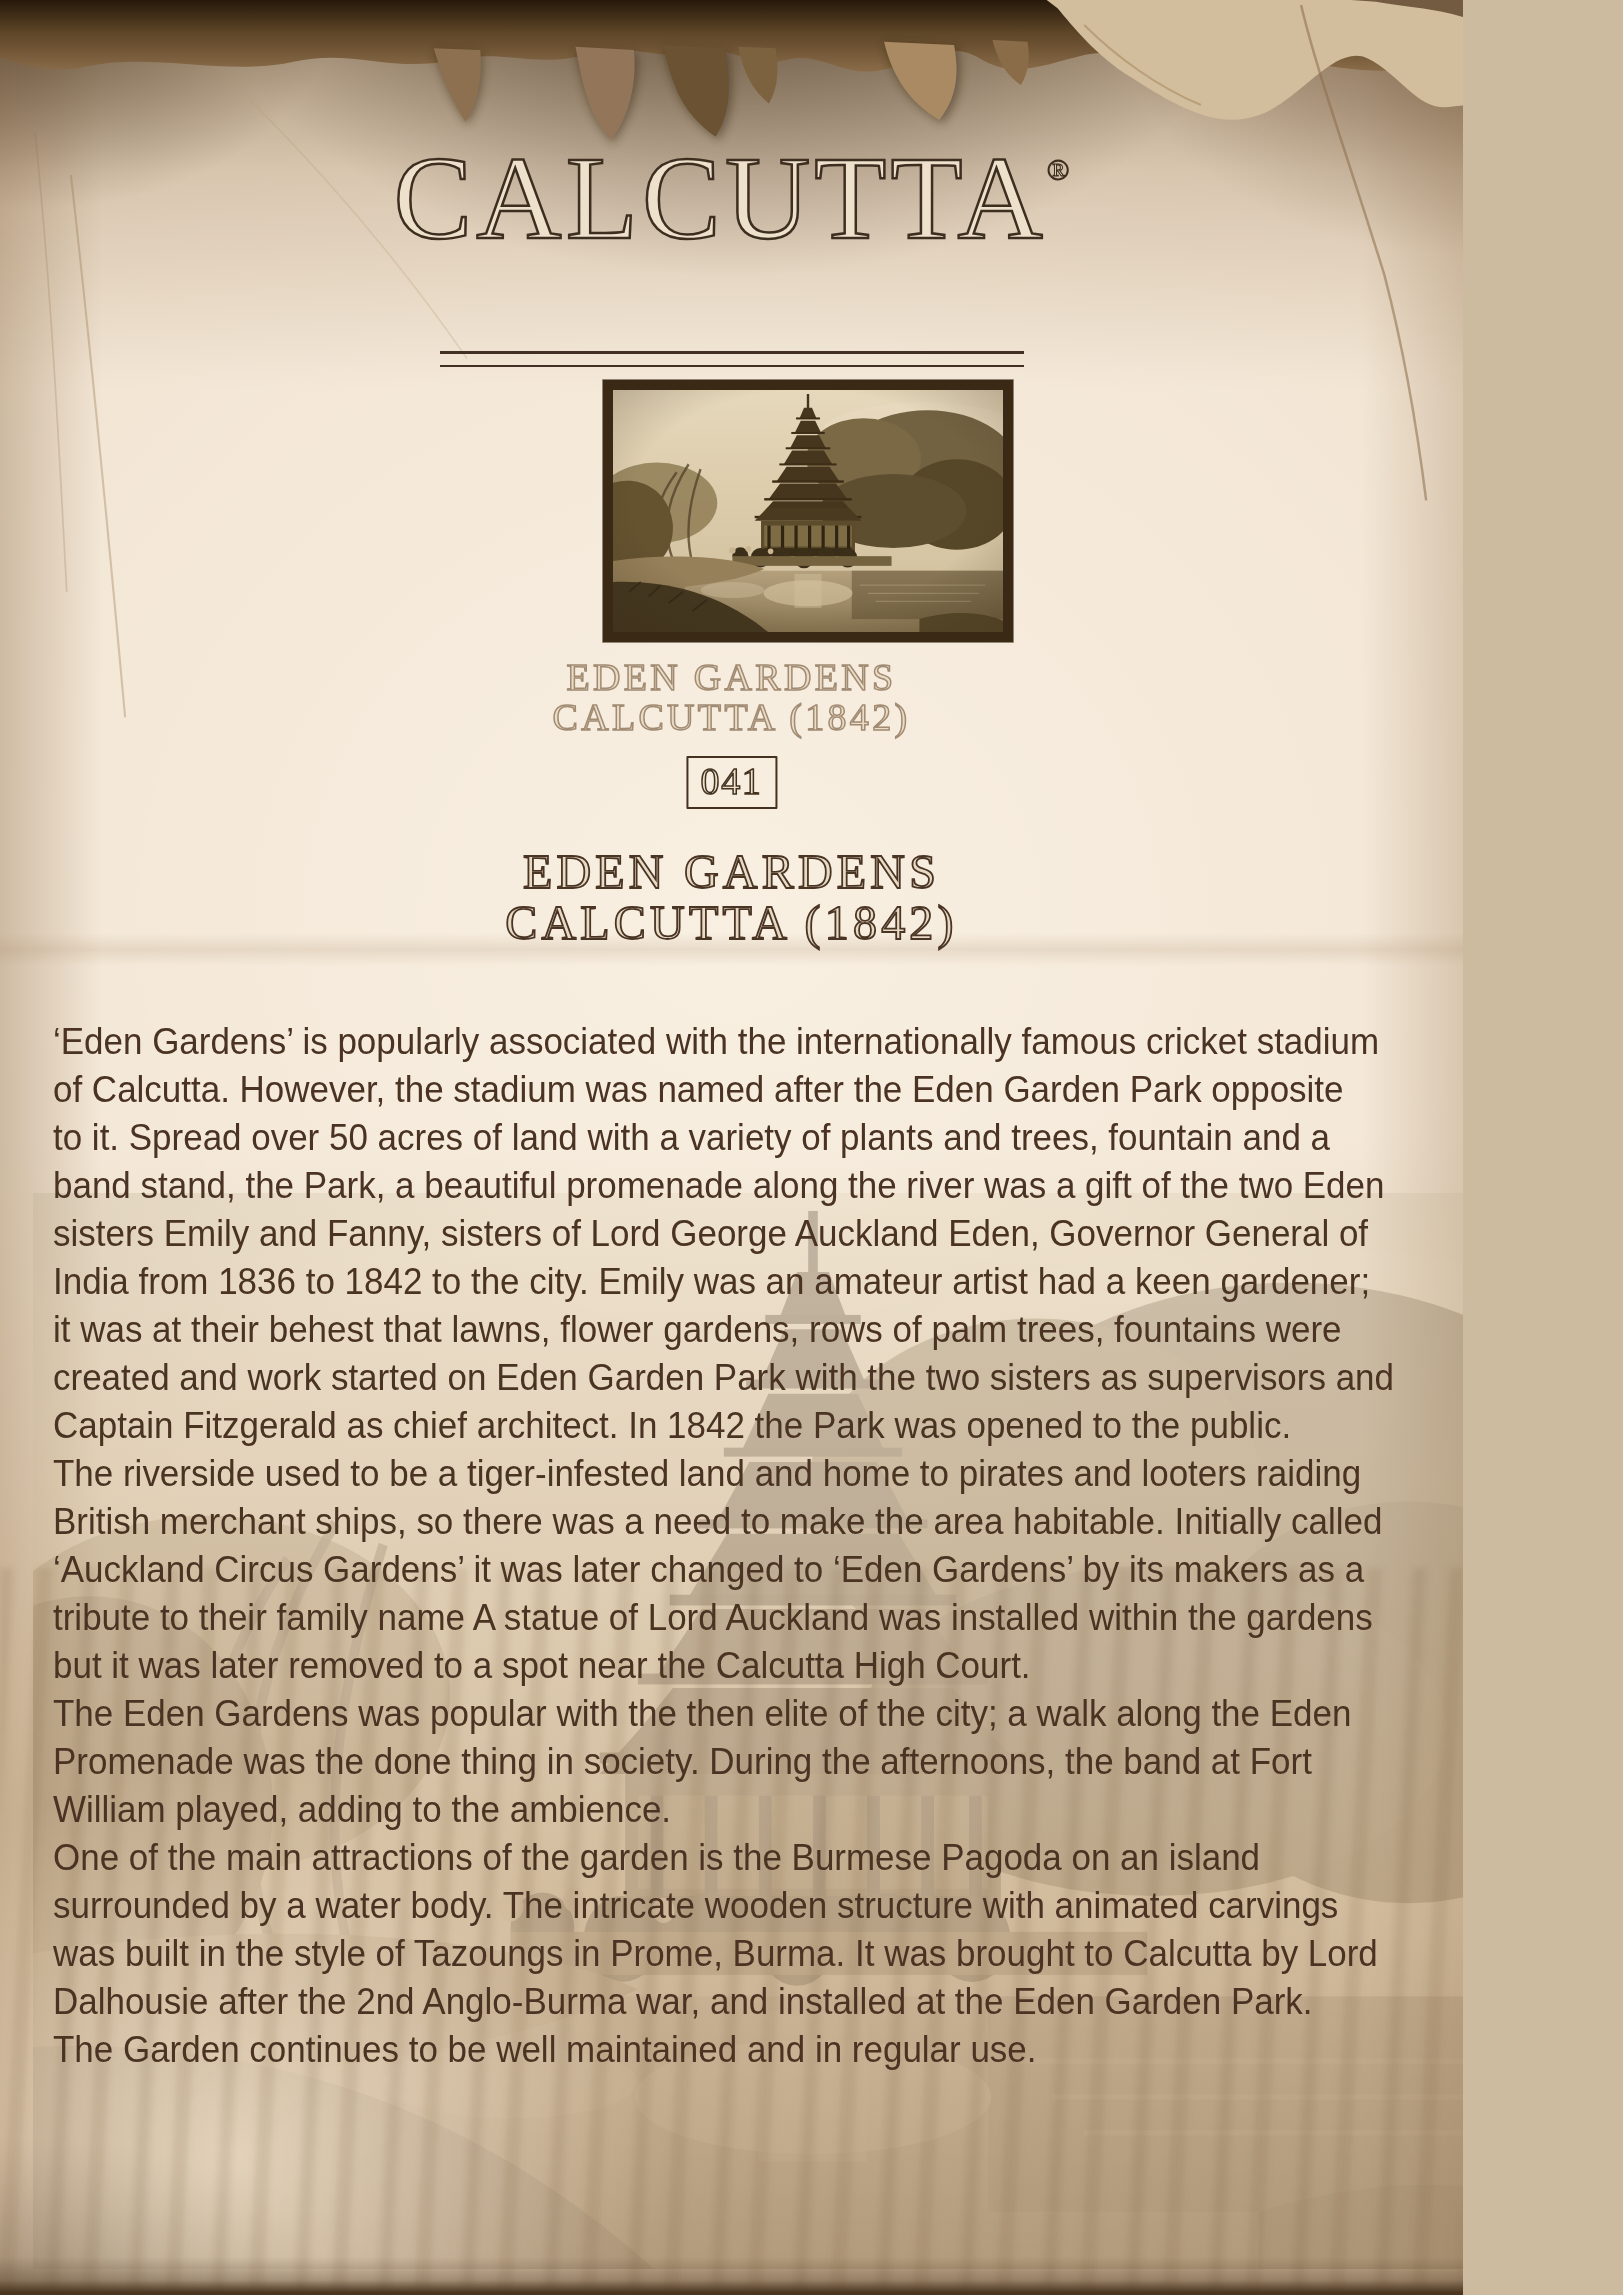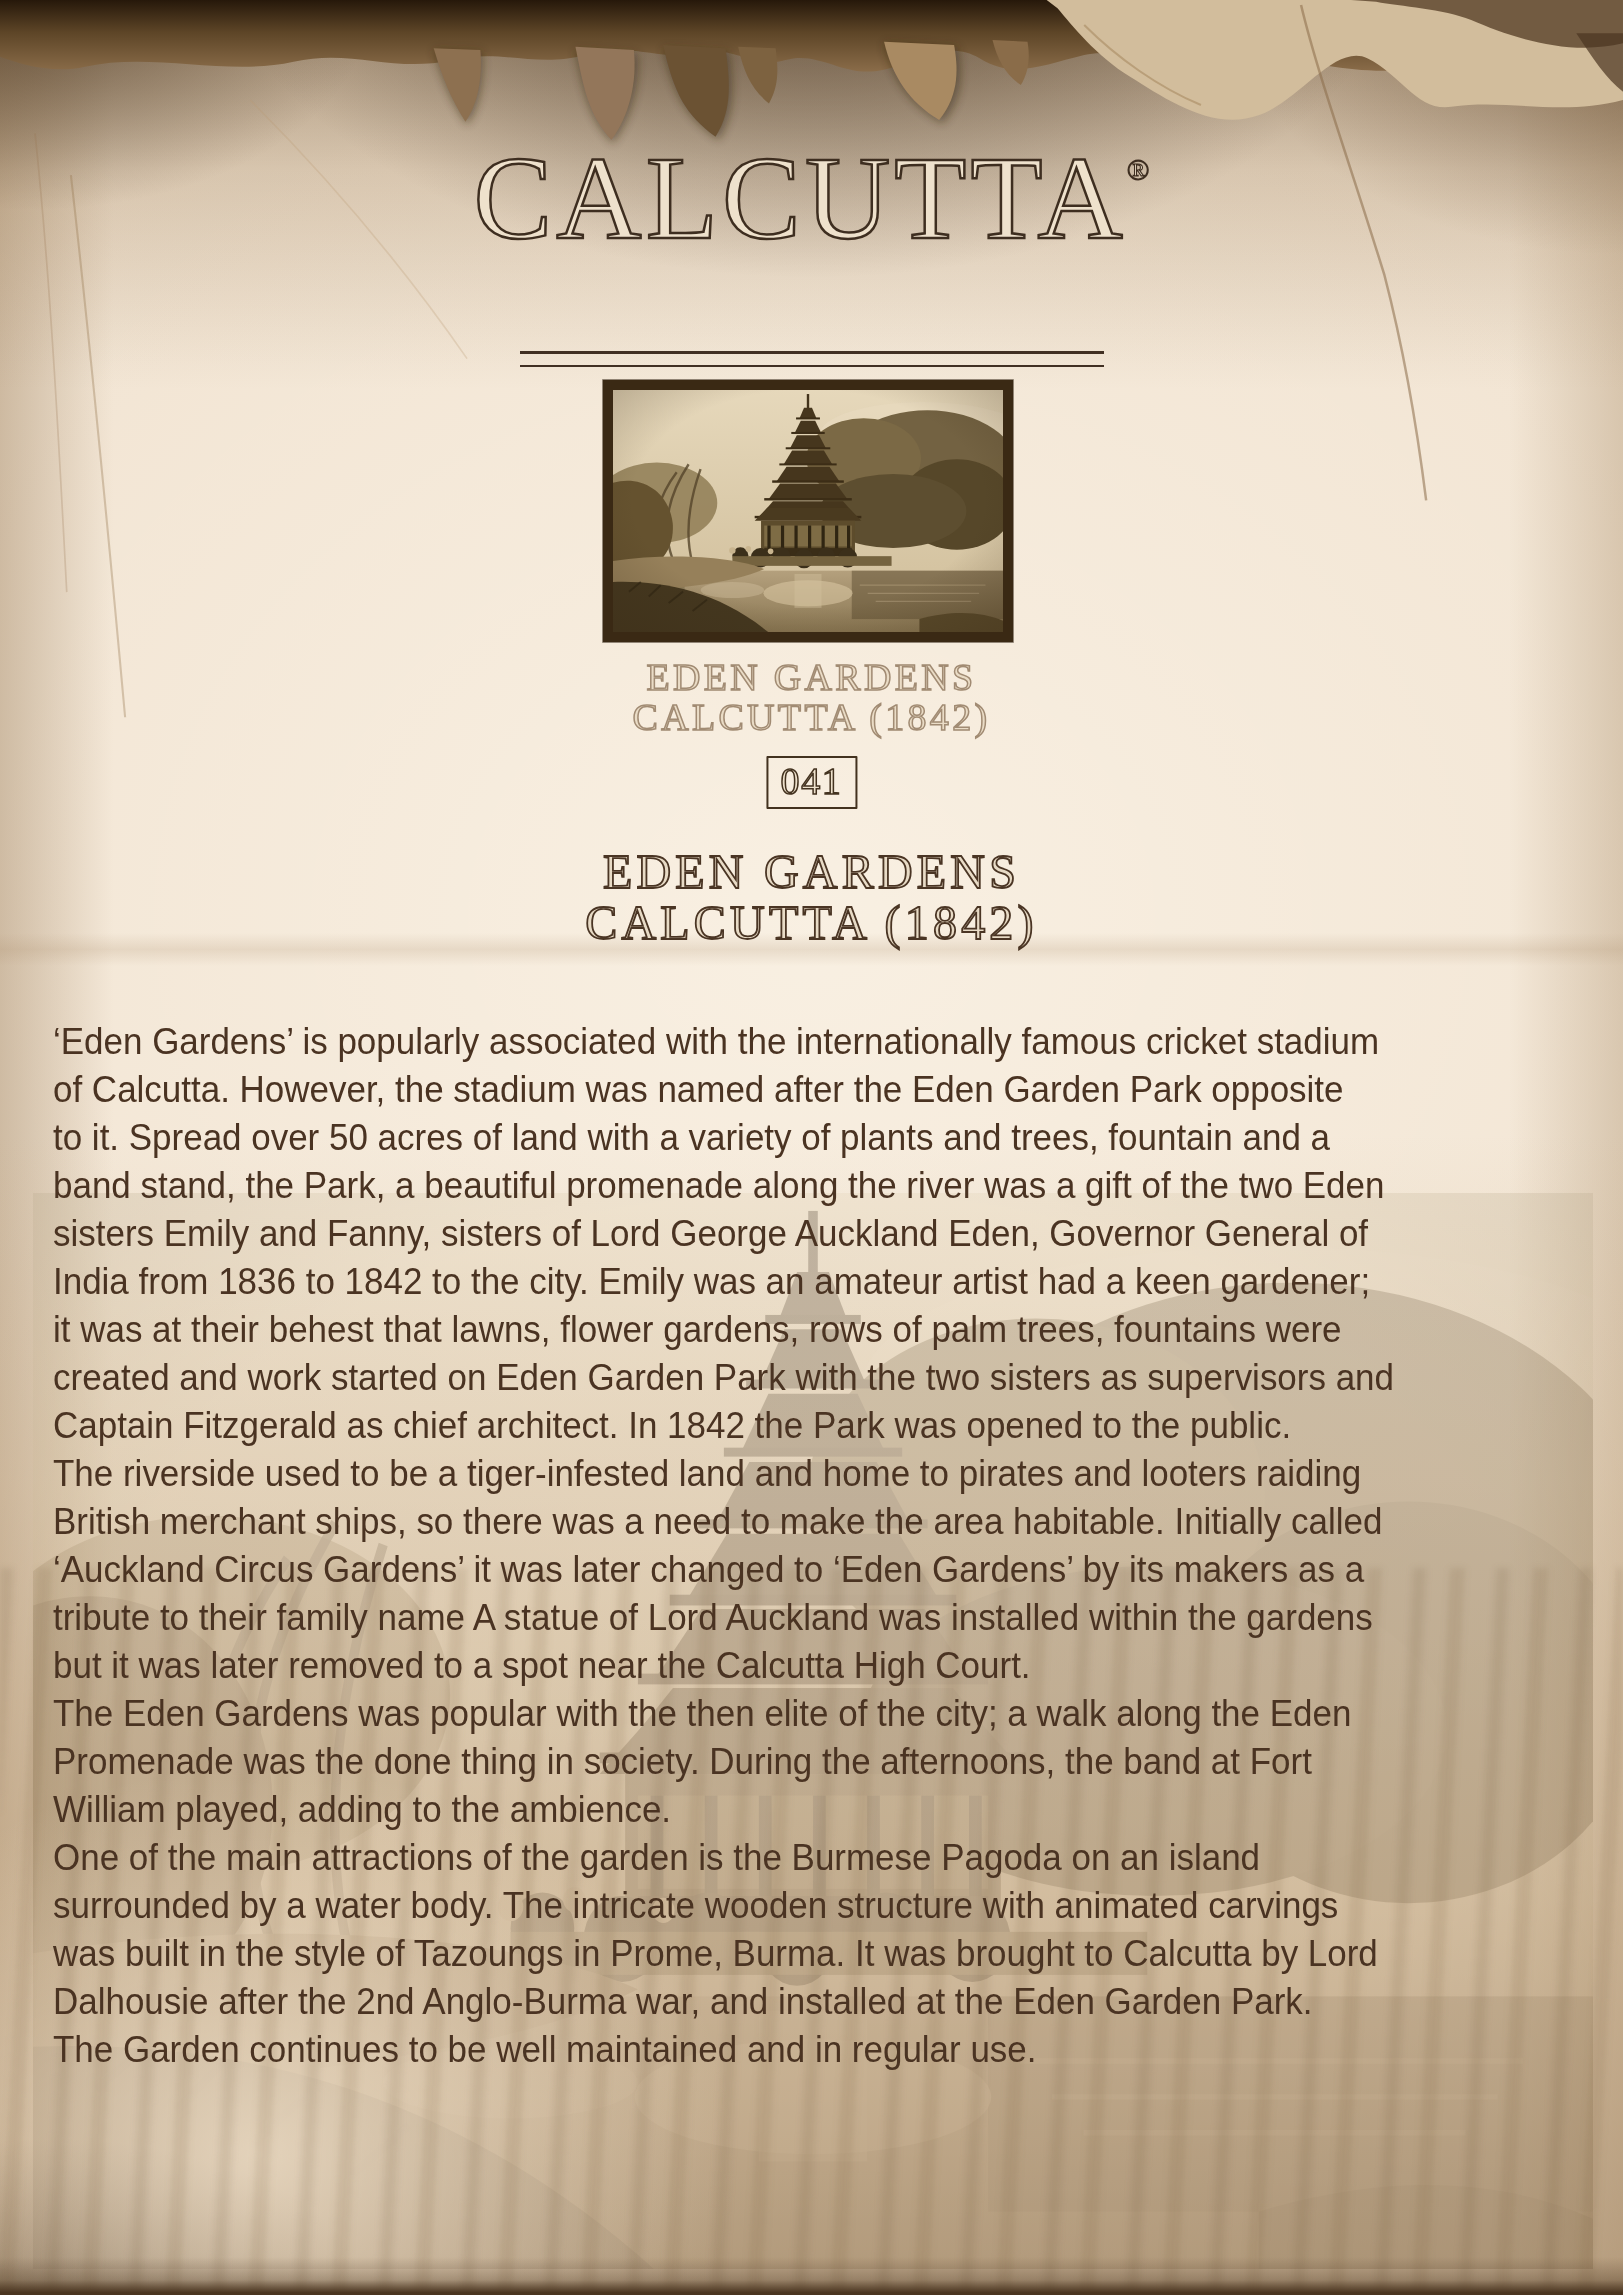--- a/index.html
+++ b/index.html
@@ -1,17 +1,17 @@
 <!DOCTYPE html>
 <html style="font-size:13.3px"><head>
 <meta charset="utf-8">
 <style>
   html,body{margin:0;padding:0;background:#cdbba0;}
   .page{
-    position:relative;width:1623px;height:2295px;overflow:hidden;
+    position:relative;width:1463px;height:2295px;overflow:hidden;
     background:#f1e3d1;
     font-family:"Liberation Sans",sans-serif;
   }
   
   .bg-base{
     position:absolute;inset:0;
     background-image:
       linear-gradient(90deg, rgba(146,115,78,.38), rgba(146,115,78,0) 7%, rgba(146,115,78,0) 93%, rgba(160,130,92,.32)),
       radial-gradient(120% 70% at 50% 40%, rgba(255,250,240,.55), rgba(255,250,240,0) 62%),
       linear-gradient(180deg, rgba(205,178,142,.30) 0%, rgba(241,227,209,0) 16%);

